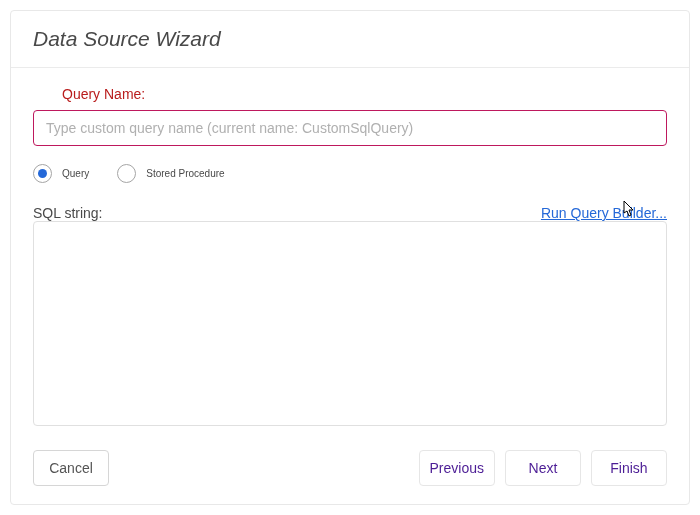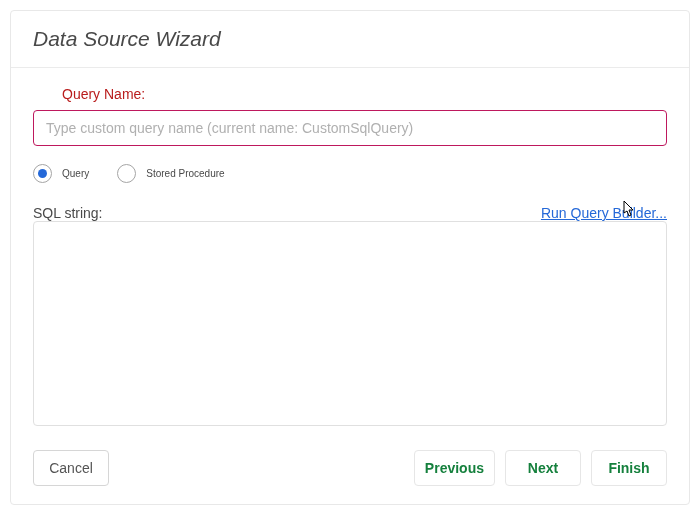--- a/index.html
+++ b/index.html
@@ -137,24 +137,23 @@
       border: 1px solid #d6d6d6;
       border-radius: 4px;
       padding: 9px 10px;
       font-size: 14px;
       color: #555;
       cursor: pointer;
       font-family: inherit;
       min-width: 76px;
     }
     .btn.disabled {
-      color: #15803d;
+      color: #4c1d95;
       border-color: #e6e6e6;
       cursor: default;
-      font-weight: bold;
     }
     .cursor-icon {
       position: absolute;
       top: 132px;
       right: 52px;
       pointer-events: none;
     }
   </style>
 </head>
 <body>

